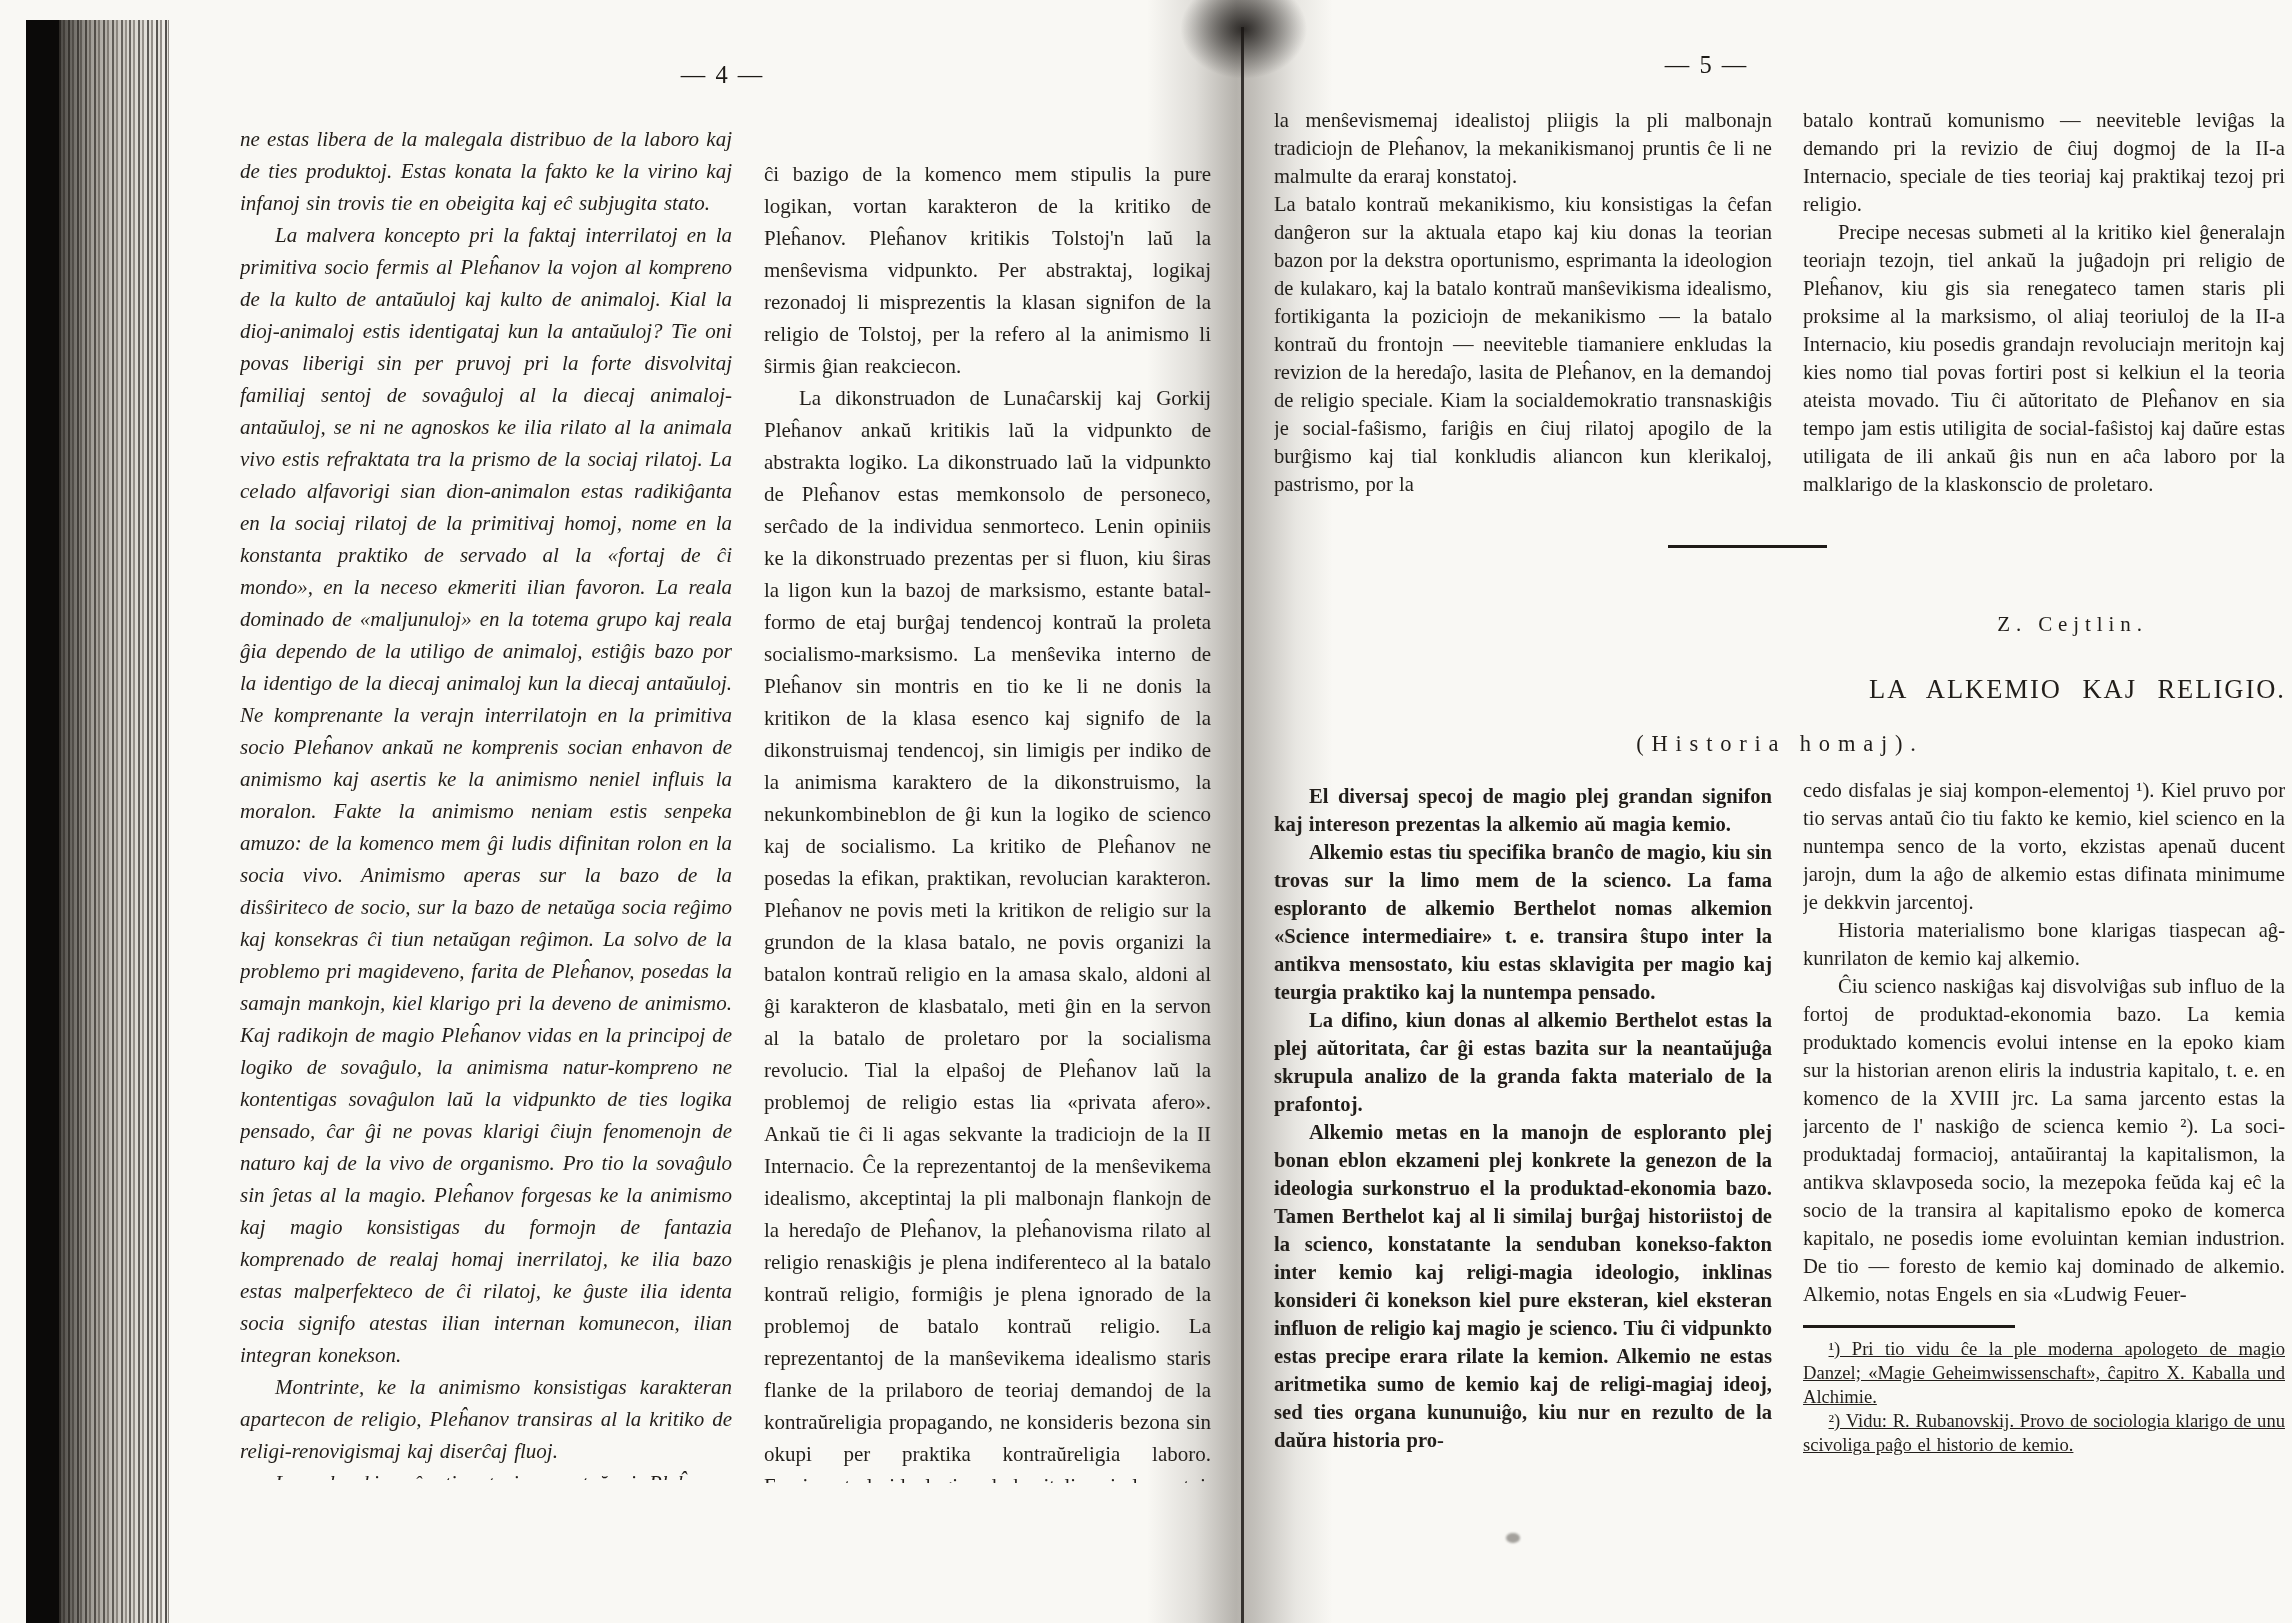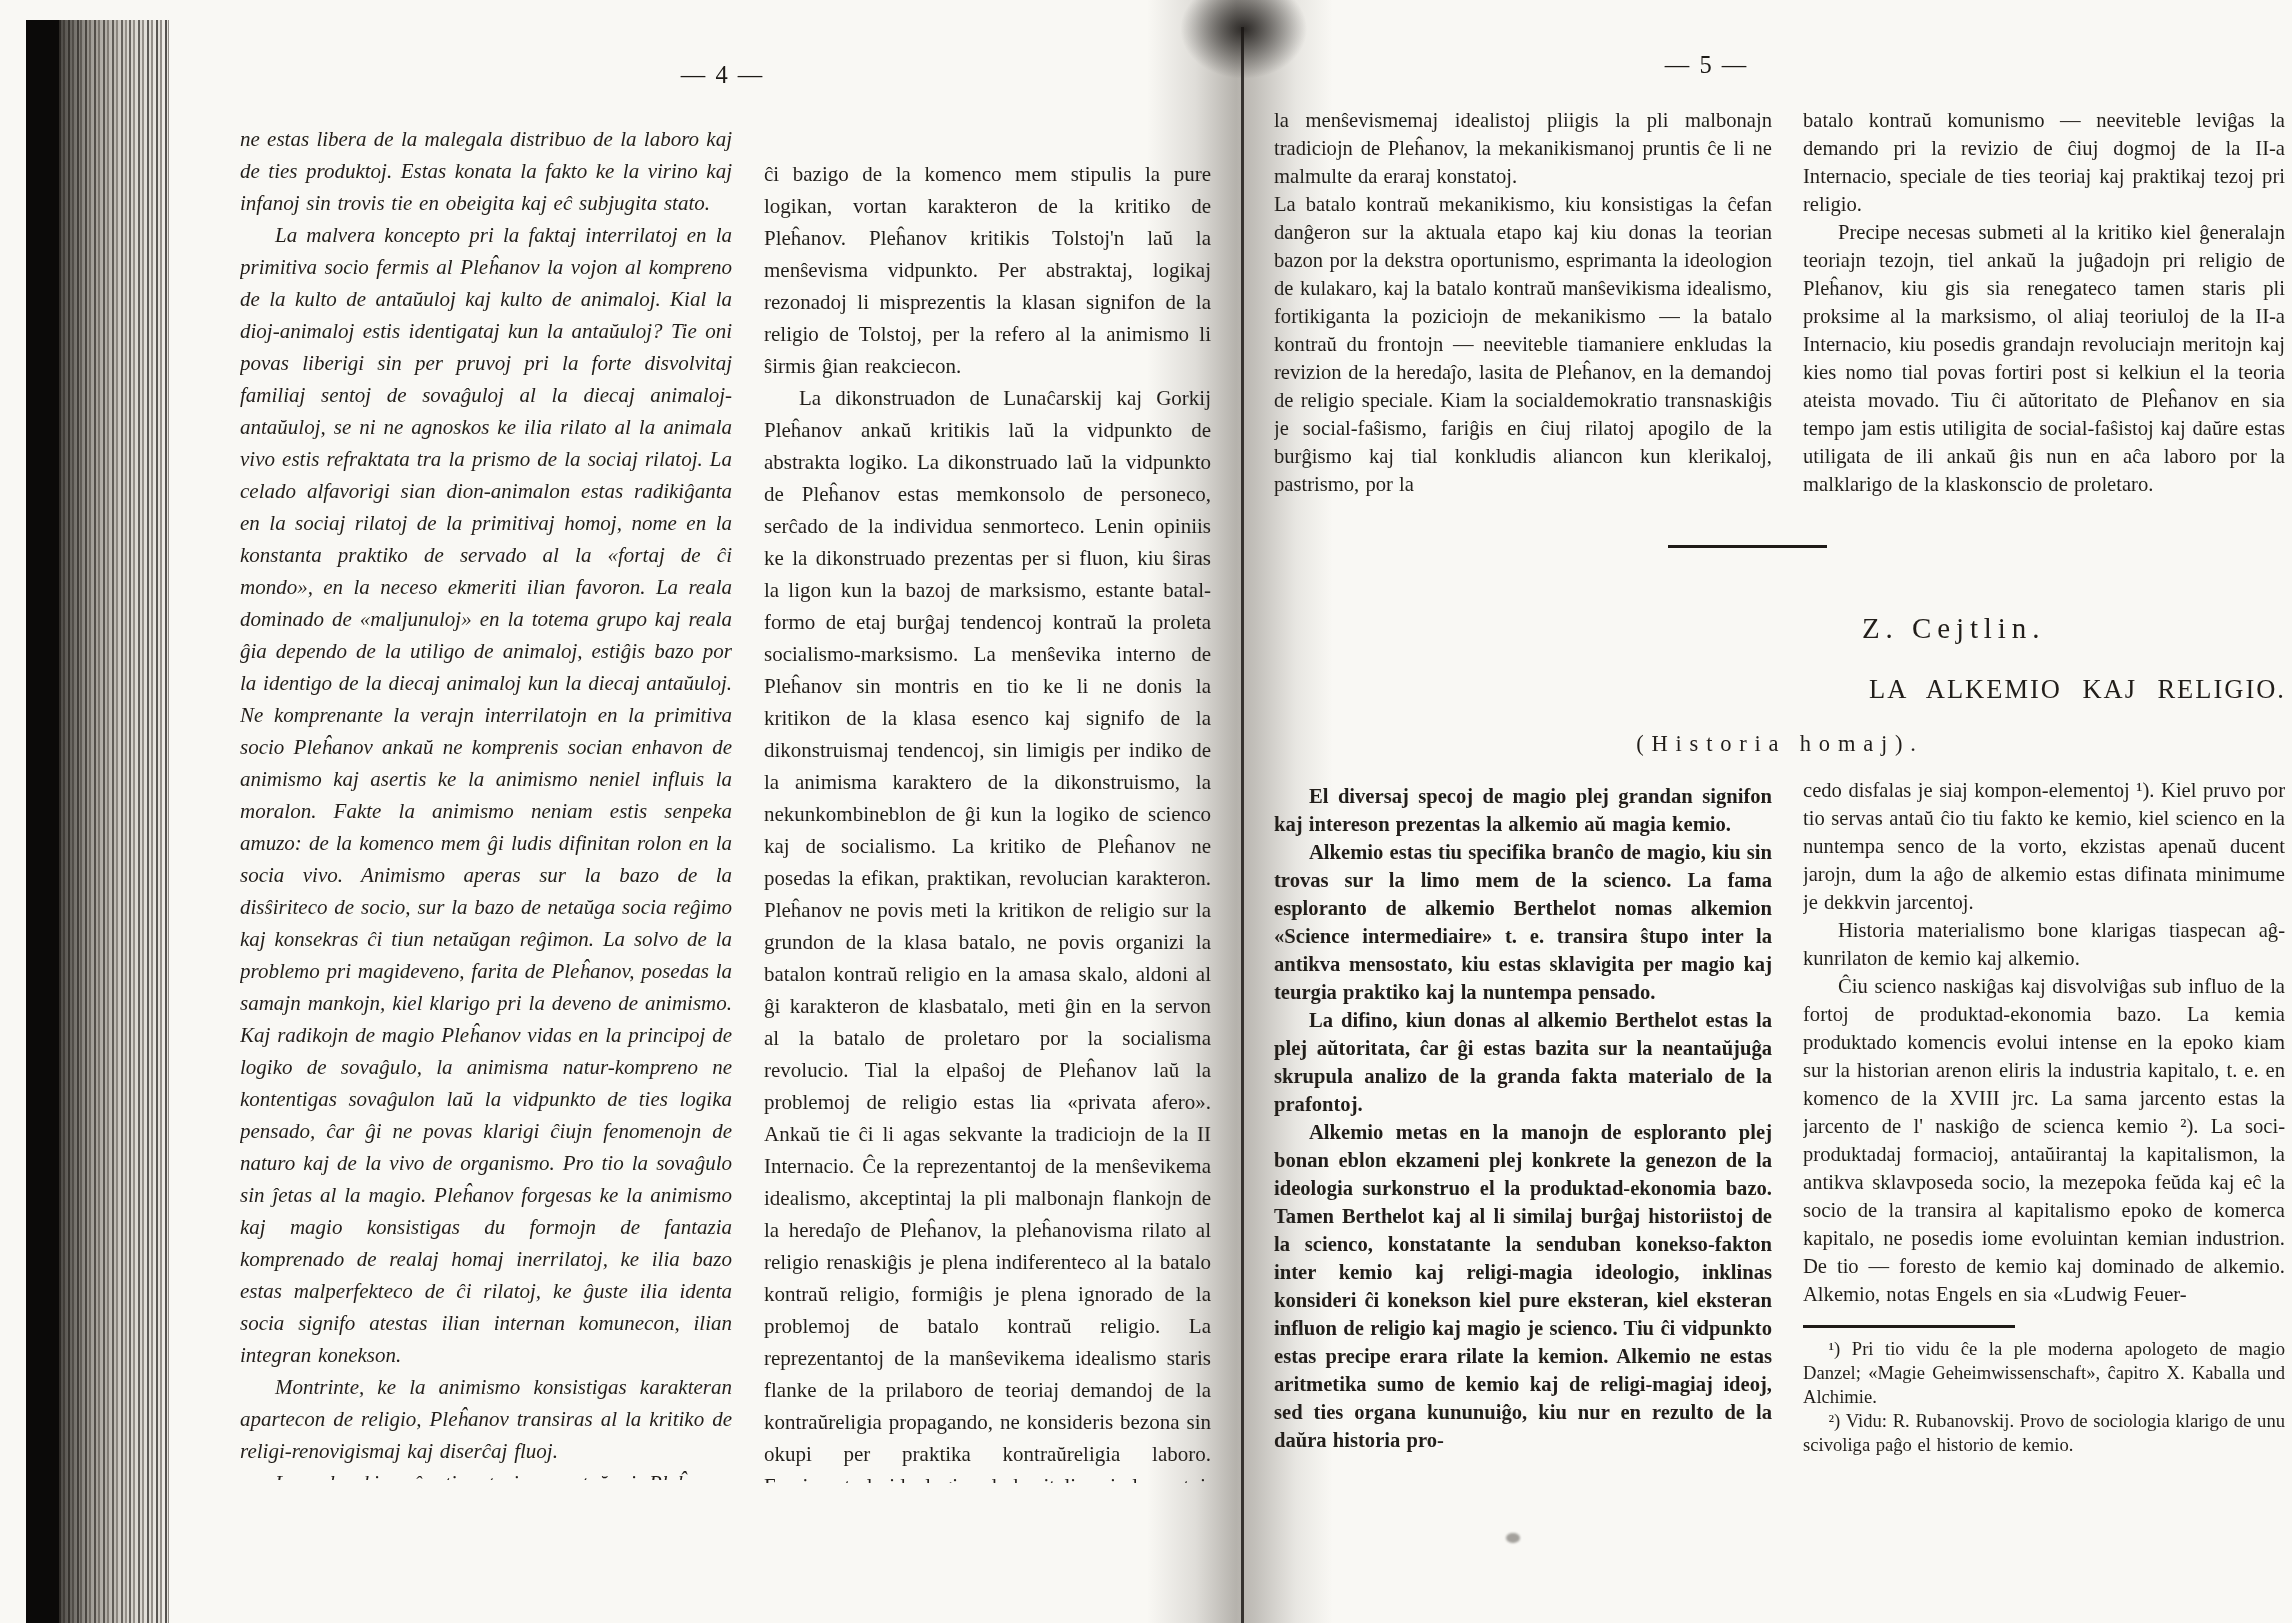--- a/index.html
+++ b/index.html
@@ -46,30 +46,30 @@
   #col2{left:764px;top:122px;width:447px;height:1325px;margin-top:36px;}
   #col3-top{left:1274px;top:106px;width:498px;height:461px;}
   #col4-top{left:1803px;top:106px;width:482px;height:461px;}
   #col3-article{left:1274px;top:782px;width:498px;height:692px;font-weight:bold;}
   #col4-article{left:1803px;top:776px;width:482px;height:549px;}
 
   .rule{position:absolute;background:#1f1b17;height:2.9px;}
   #section-divider{left:1668px;top:545px;width:159px;}
   #footnote-rule{left:1803px;top:1325px;width:212px;}
 
-  #signature{position:absolute;left:1862px;top:612px;width:421px;
-    font-size:29px;letter-spacing:5.9px;}
+  #signature{position:absolute;left:1862px;top:612px;width:421px;text-align:center;
+    font-size:21px;letter-spacing:5.9px;}
   #article-title{position:absolute;left:1274px;top:674px;width:1012px;text-align:right;
     font-size:26.5px;letter-spacing:2px;word-spacing:11.8px;}
   #article-subtitle{position:absolute;left:1274px;top:731px;width:1012px;text-align:center;
     font-size:22.5px;letter-spacing:7.8px;}
 
   #footnotes{left:1803px;top:1337px;width:482px;height:137px;
     font-size:18.6px;line-height:24px;word-spacing:1px;}
-  #footnotes p.ind{text-indent:25.5px;}
+  #footnotes p.ind{text-indent:25.5px;text-decoration:underline;}
 </style>
 </head>
 <body>
 
 <div id="scan">
 
   <div class="edge-black"></div>
   <div class="edge-pages"></div>
   <div class="gutter"></div>
   <div class="gutter-crease"></div>

